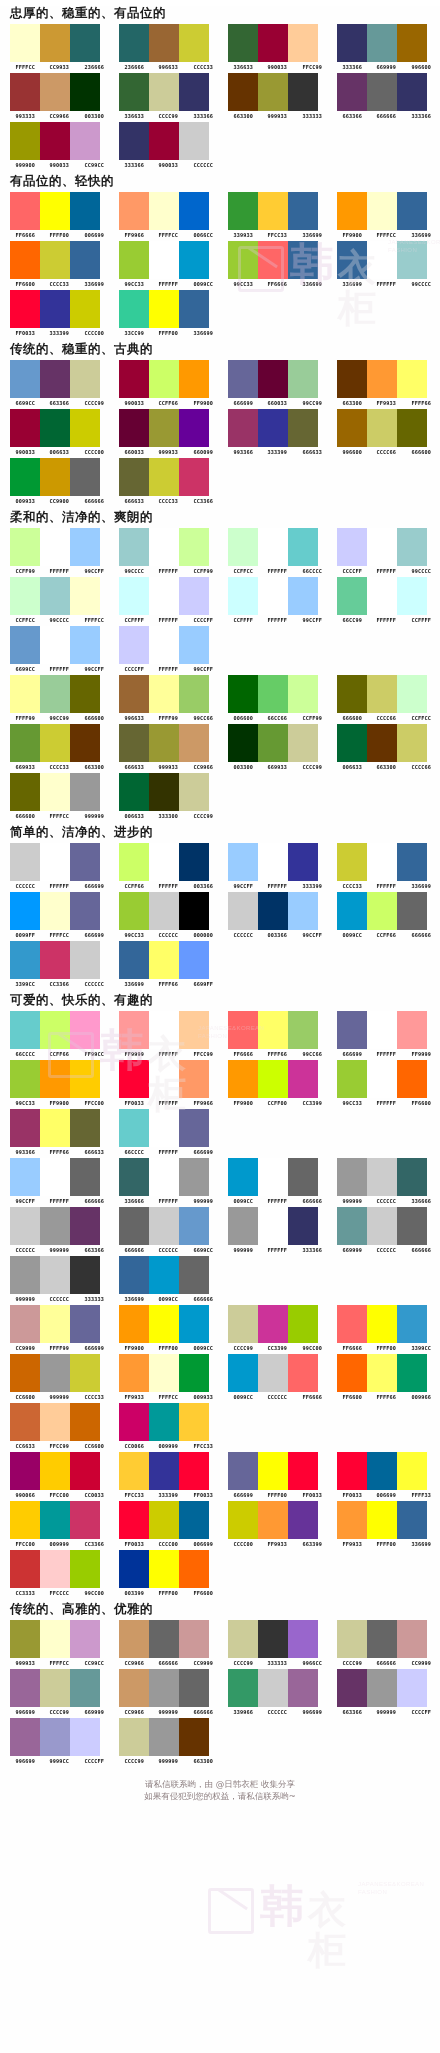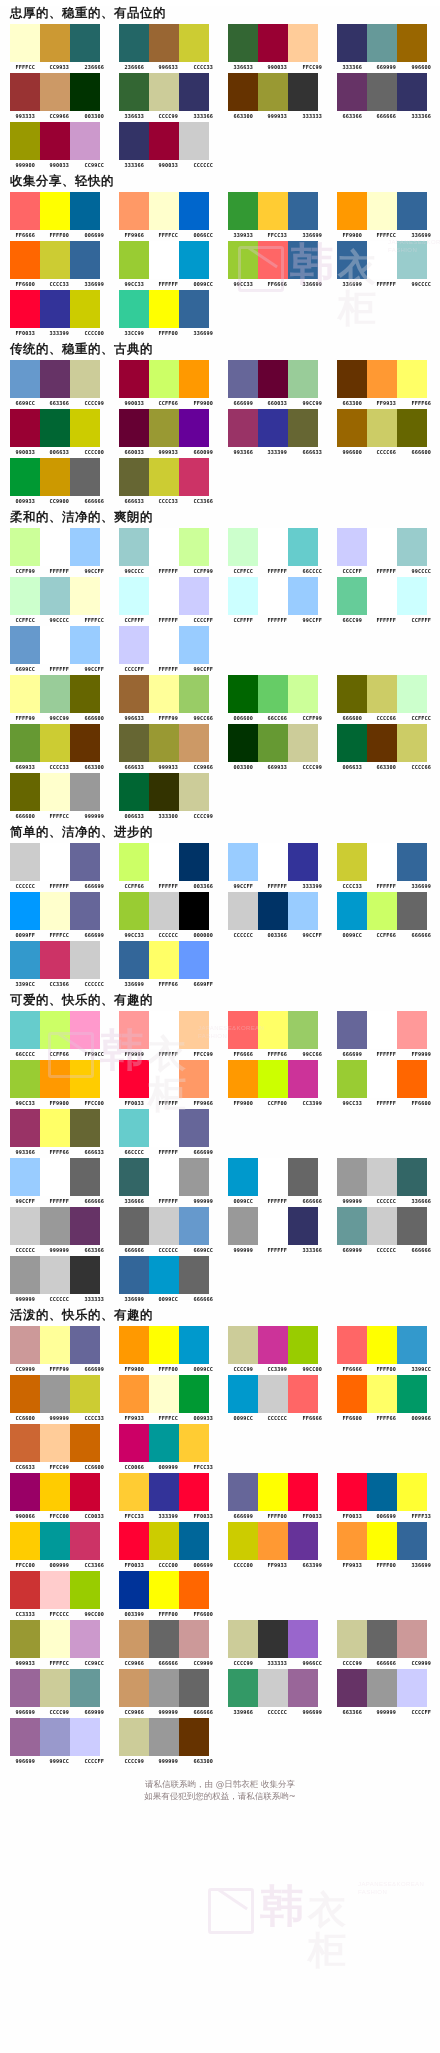--- a/index.html
+++ b/index.html
@@ -256,21 +256,21 @@
                 <div class="code">990033</div>
                 <div class="code">CCCCCC</div>
               </div>
             </div>
             <div class="pgroup empty"></div>
             <div class="pgroup empty"></div>
           </div>
         </div>
       </div>
       <div class="section">
-        <div class="section-title">收集分享、轻快的</div>
+        <div class="section-title">有品位的、轻快的</div>
         <div class="rows">
           <div class="prow">
             <div class="pgroup">
               <div class="swatches">
                 <div class="sw" title="FF6666" style="background: rgb(255, 102, 102);"></div>
                 <div class="sw" title="FFFF00" style="background: rgb(255, 255, 0);"></div>
                 <div class="sw" title="006699" style="background: rgb(0, 102, 153);"></div>
               </div>
               <div class="codes">
                 <div class="code">FF6666</div>
@@ -1185,21 +1185,20 @@
                 <div class="code">0099CC</div>
                 <div class="code">666666</div>
               </div>
             </div>
             <div class="pgroup empty"></div>
             <div class="pgroup empty"></div>
           </div>
         </div>
       </div>
       <div class="section">
-        <div class="section-title">活泼的、快乐的、有趣的</div>
         <div class="rows">
           <div class="prow">
             <div class="pgroup">
               <div class="swatches">
                 <div class="sw" title="CC9999" style="background: rgb(204, 153, 153);"></div>
                 <div class="sw" title="FFFF99" style="background: rgb(255, 255, 153);"></div>
                 <div class="sw" title="666699" style="background: rgb(102, 102, 153);"></div>
               </div>
               <div class="codes">
                 <div class="code">CC9999</div>
@@ -1450,20 +1449,21 @@
                 <div class="code">FFFF00</div>
                 <div class="code">FF6600</div>
               </div>
             </div>
             <div class="pgroup empty"></div>
             <div class="pgroup empty"></div>
           </div>
         </div>
       </div>
       <div class="section">
+        <div class="section-title">传统的、高雅的、优雅的</div>
         <div class="rows">
           <div class="prow">
             <div class="pgroup">
               <div class="swatches">
                 <div class="sw" title="999933" style="background: rgb(153, 153, 51);"></div>
                 <div class="sw" title="FFFFCC" style="background: rgb(255, 255, 204);"></div>
                 <div class="sw" title="CC99CC" style="background: rgb(204, 153, 204);"></div>
               </div>
               <div class="codes">
                 <div class="code">999933</div>

